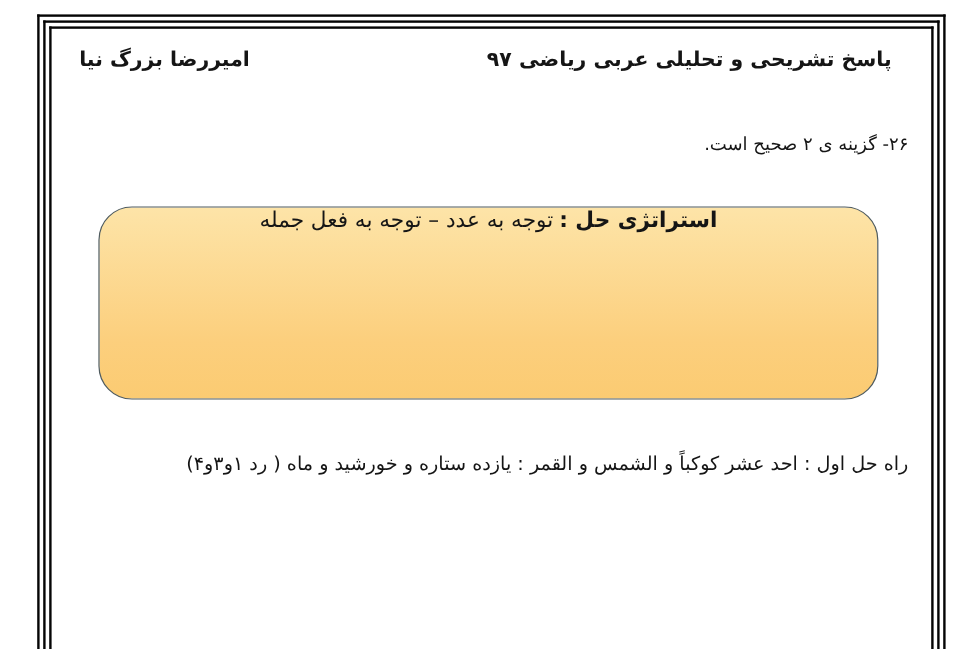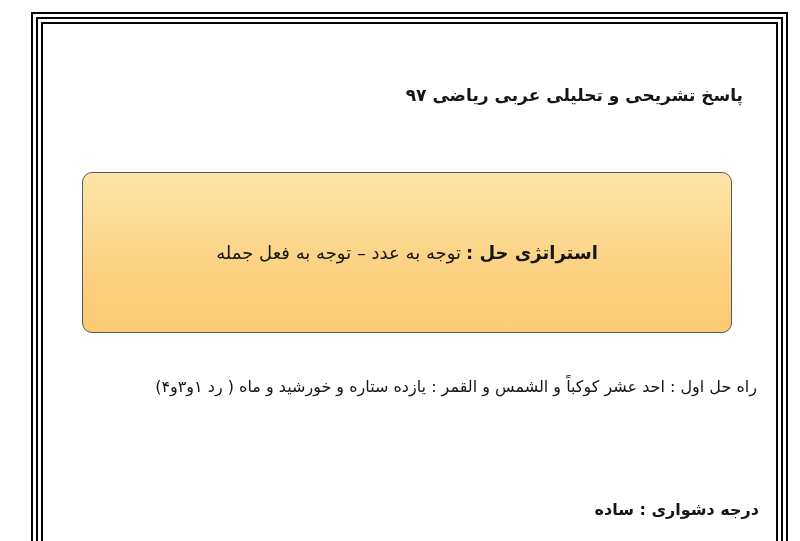--- a/index.html
+++ b/index.html
@@ -29,35 +29,34 @@
     box-sizing: border-box;
     height: 100%;
     padding: 3px 3px 0 3px;
   }
   .content {
     position: absolute;
     inset: 0;
     direction: rtl;
   }
   .txt { position: absolute; white-space: nowrap; }
-  .header-title  { top: 40px;  right: 57px; font-size: 17px; font-weight: bold; margin-top: 45px; }
+  .header-title  { top: 40px;  right: 57px; font-size: 17px; font-weight: bold; }
   .header-author { top: 40px;  left: 66px;  font-size: 17px; font-weight: bold; }
   .answer-line   { top: 111px; right: 43px; font-size: 15px; }
   .strategy-box {
     position: absolute;
     left: 82px;
     top: 172px;
     width: 650px;
     height: 161px;
     box-sizing: border-box;
     border: 1px solid #4f5b5f;
-    border-radius: 10px;
+    border-radius: 28px;
     background: linear-gradient(180deg, #fde4a8 0%, #fccf7d 70%, #fbcb72 100%);
     display: flex;
-    align-items: center;
     justify-content: center;
   }
   .strategy-line { font-size: 18px; white-space: nowrap; }
   .strategy-label { font-weight: bold; margin-left: 5px; }
   .sol-line-1 { top: 377px; right: 43px; font-size: 16px; }
   .sol-line-2 { top: 450px; right: 43px; font-size: 16px; }
   .difficulty { top: 500px; right: 41px; font-size: 16px; font-weight: bold; }
 </style>
 </head>
 <body>
@@ -67,26 +66,27 @@
     <div class="bline">
       <div class="bline"></div>
     </div>
   </div>
 </div>
 
 <div class="content">
 
   <div class="txt header-title">پاسخ تشریحی و تحلیلی عربی ریاضی ۹۷</div>
 
+  <div class="txt header-author">امیررضا بزرگ نیا</div>
 
+  <div class="txt answer-line">۲۶- گزینه ی ۲ صحیح است.</div>
 
   <div class="strategy-box">
     <div class="strategy-line">
       <span class="strategy-label">استراتژی حل :</span><span>توجه به عدد – توجه به فعل جمله</span>
     </div>
   </div>
 
   <div class="txt sol-line-1">راه حل اول : احد عشر کوکباً و الشمس و القمر : یازده ستاره و خورشید و ماه ( رد ۱و۳و۴)</div>
 
 
-  <div class="txt difficulty">درجه دشواری : ساده</div>
 
 </div>
 
 </body></html>

